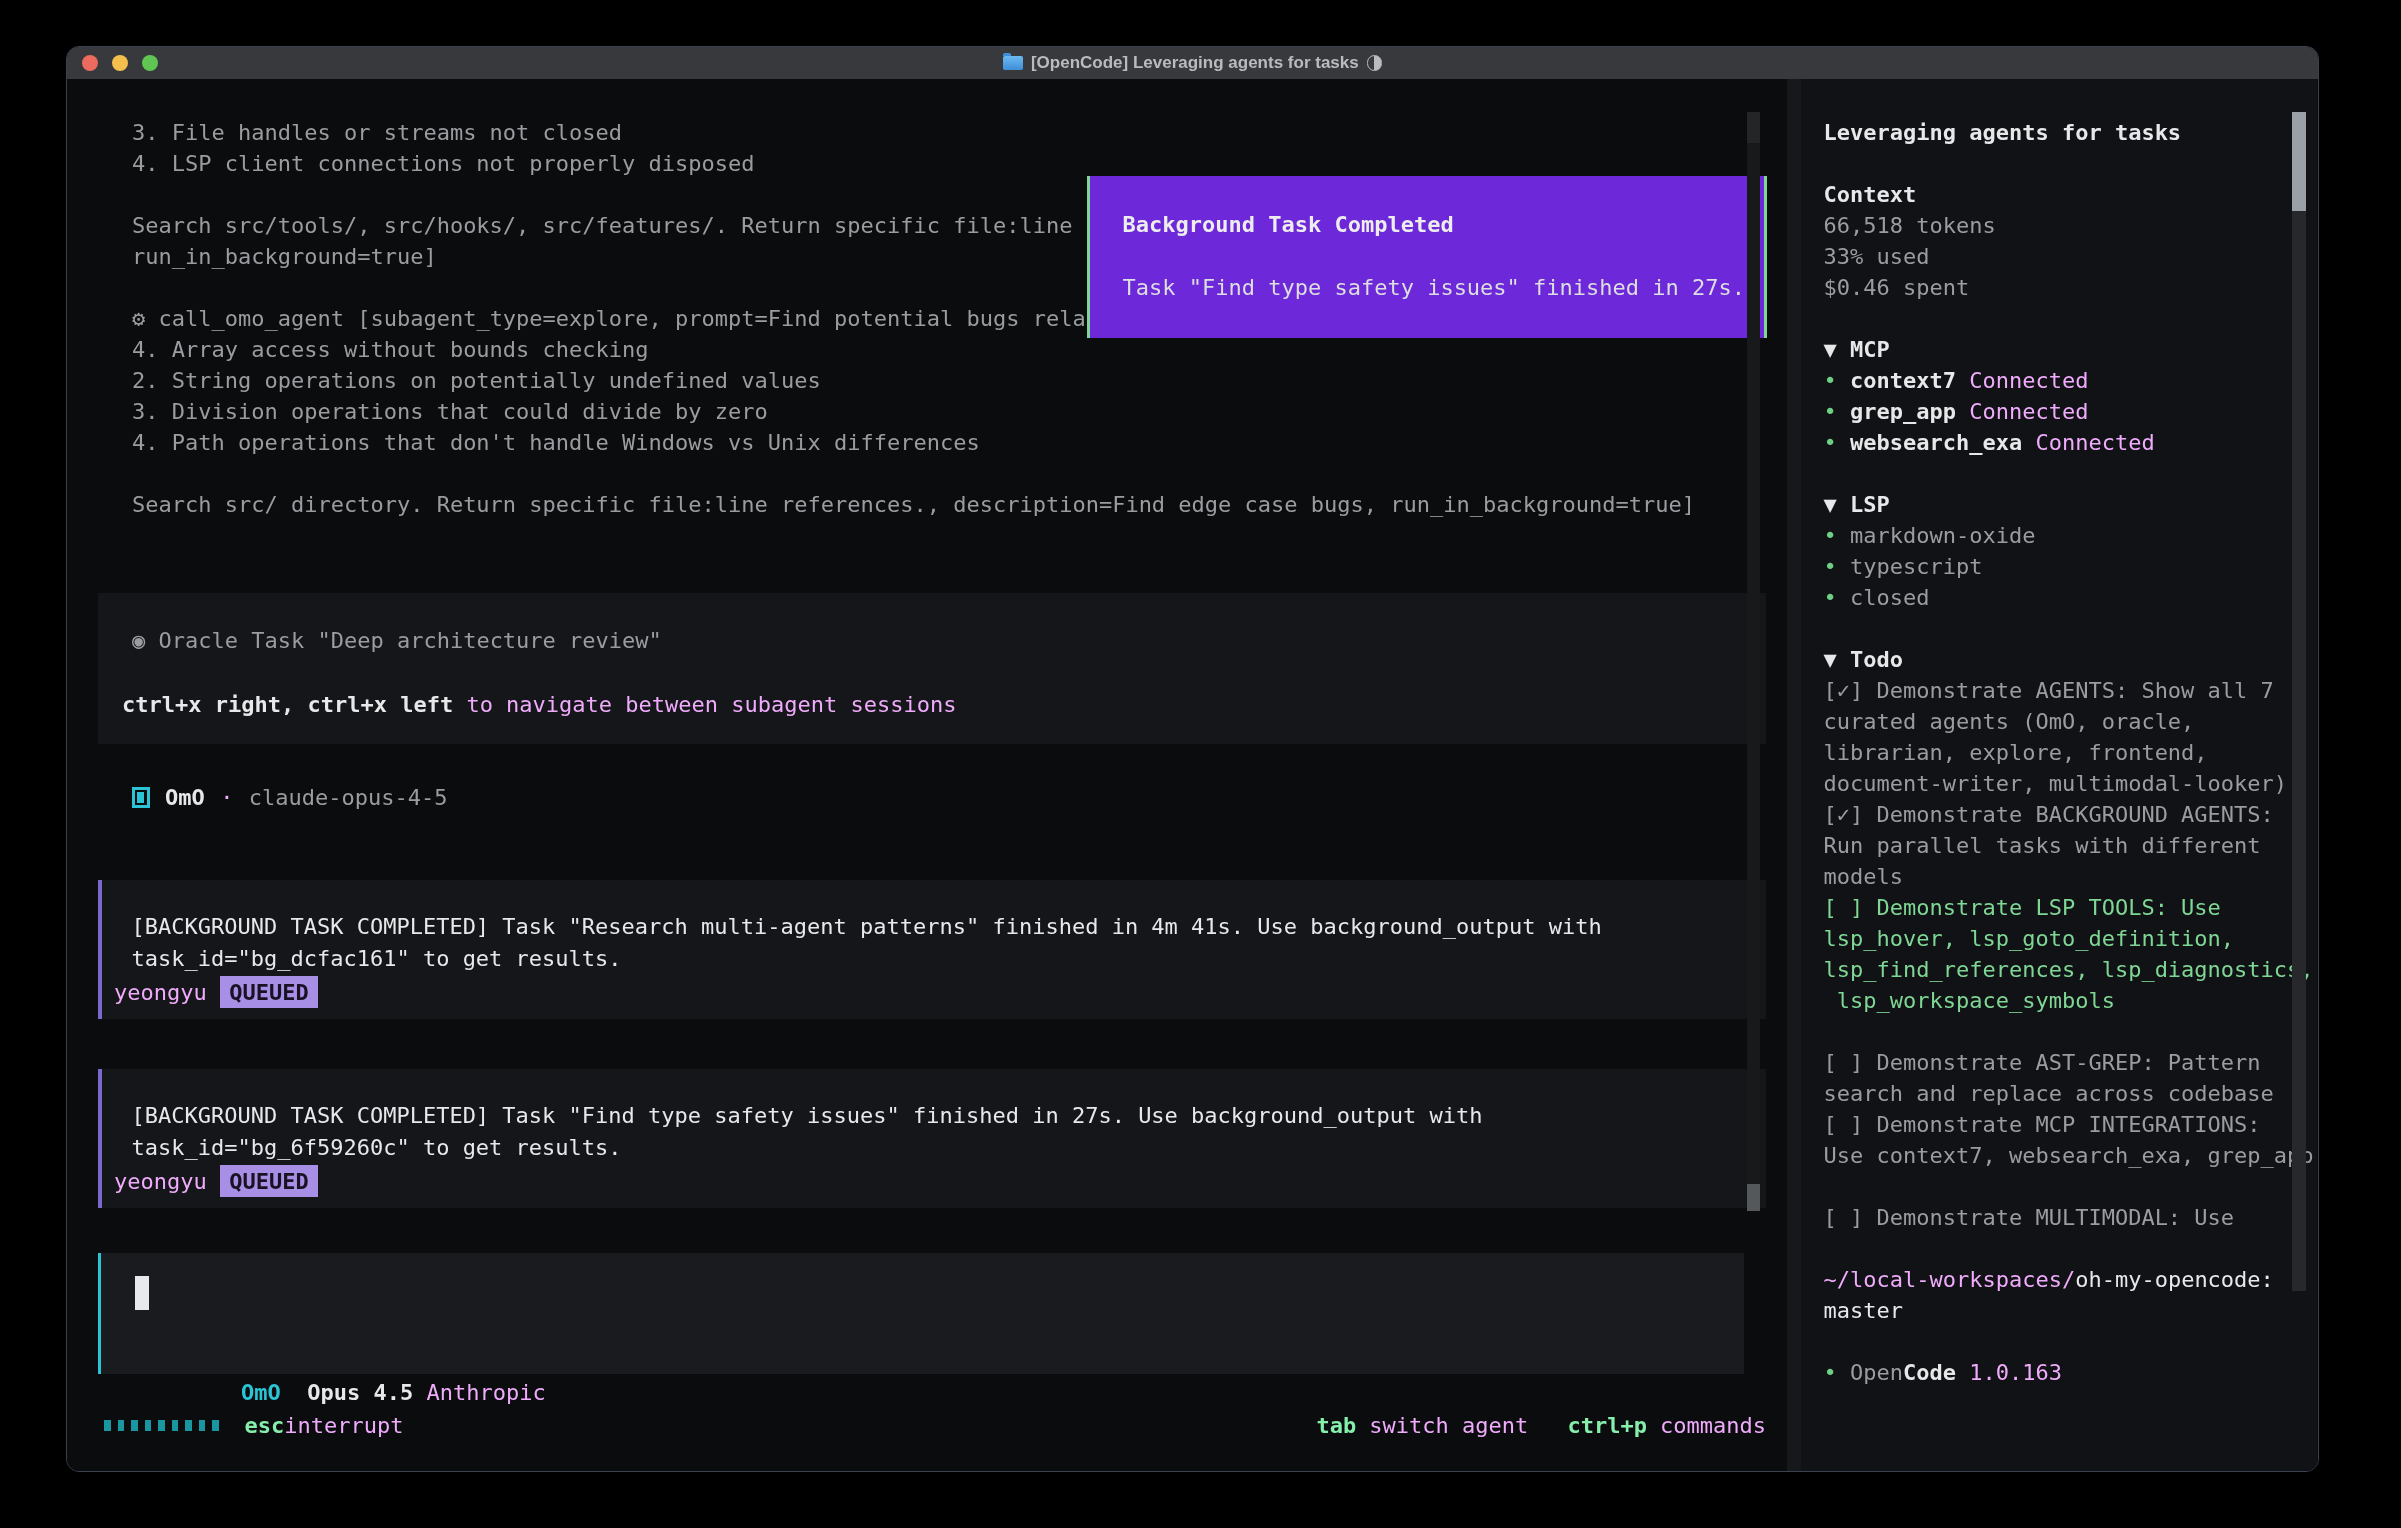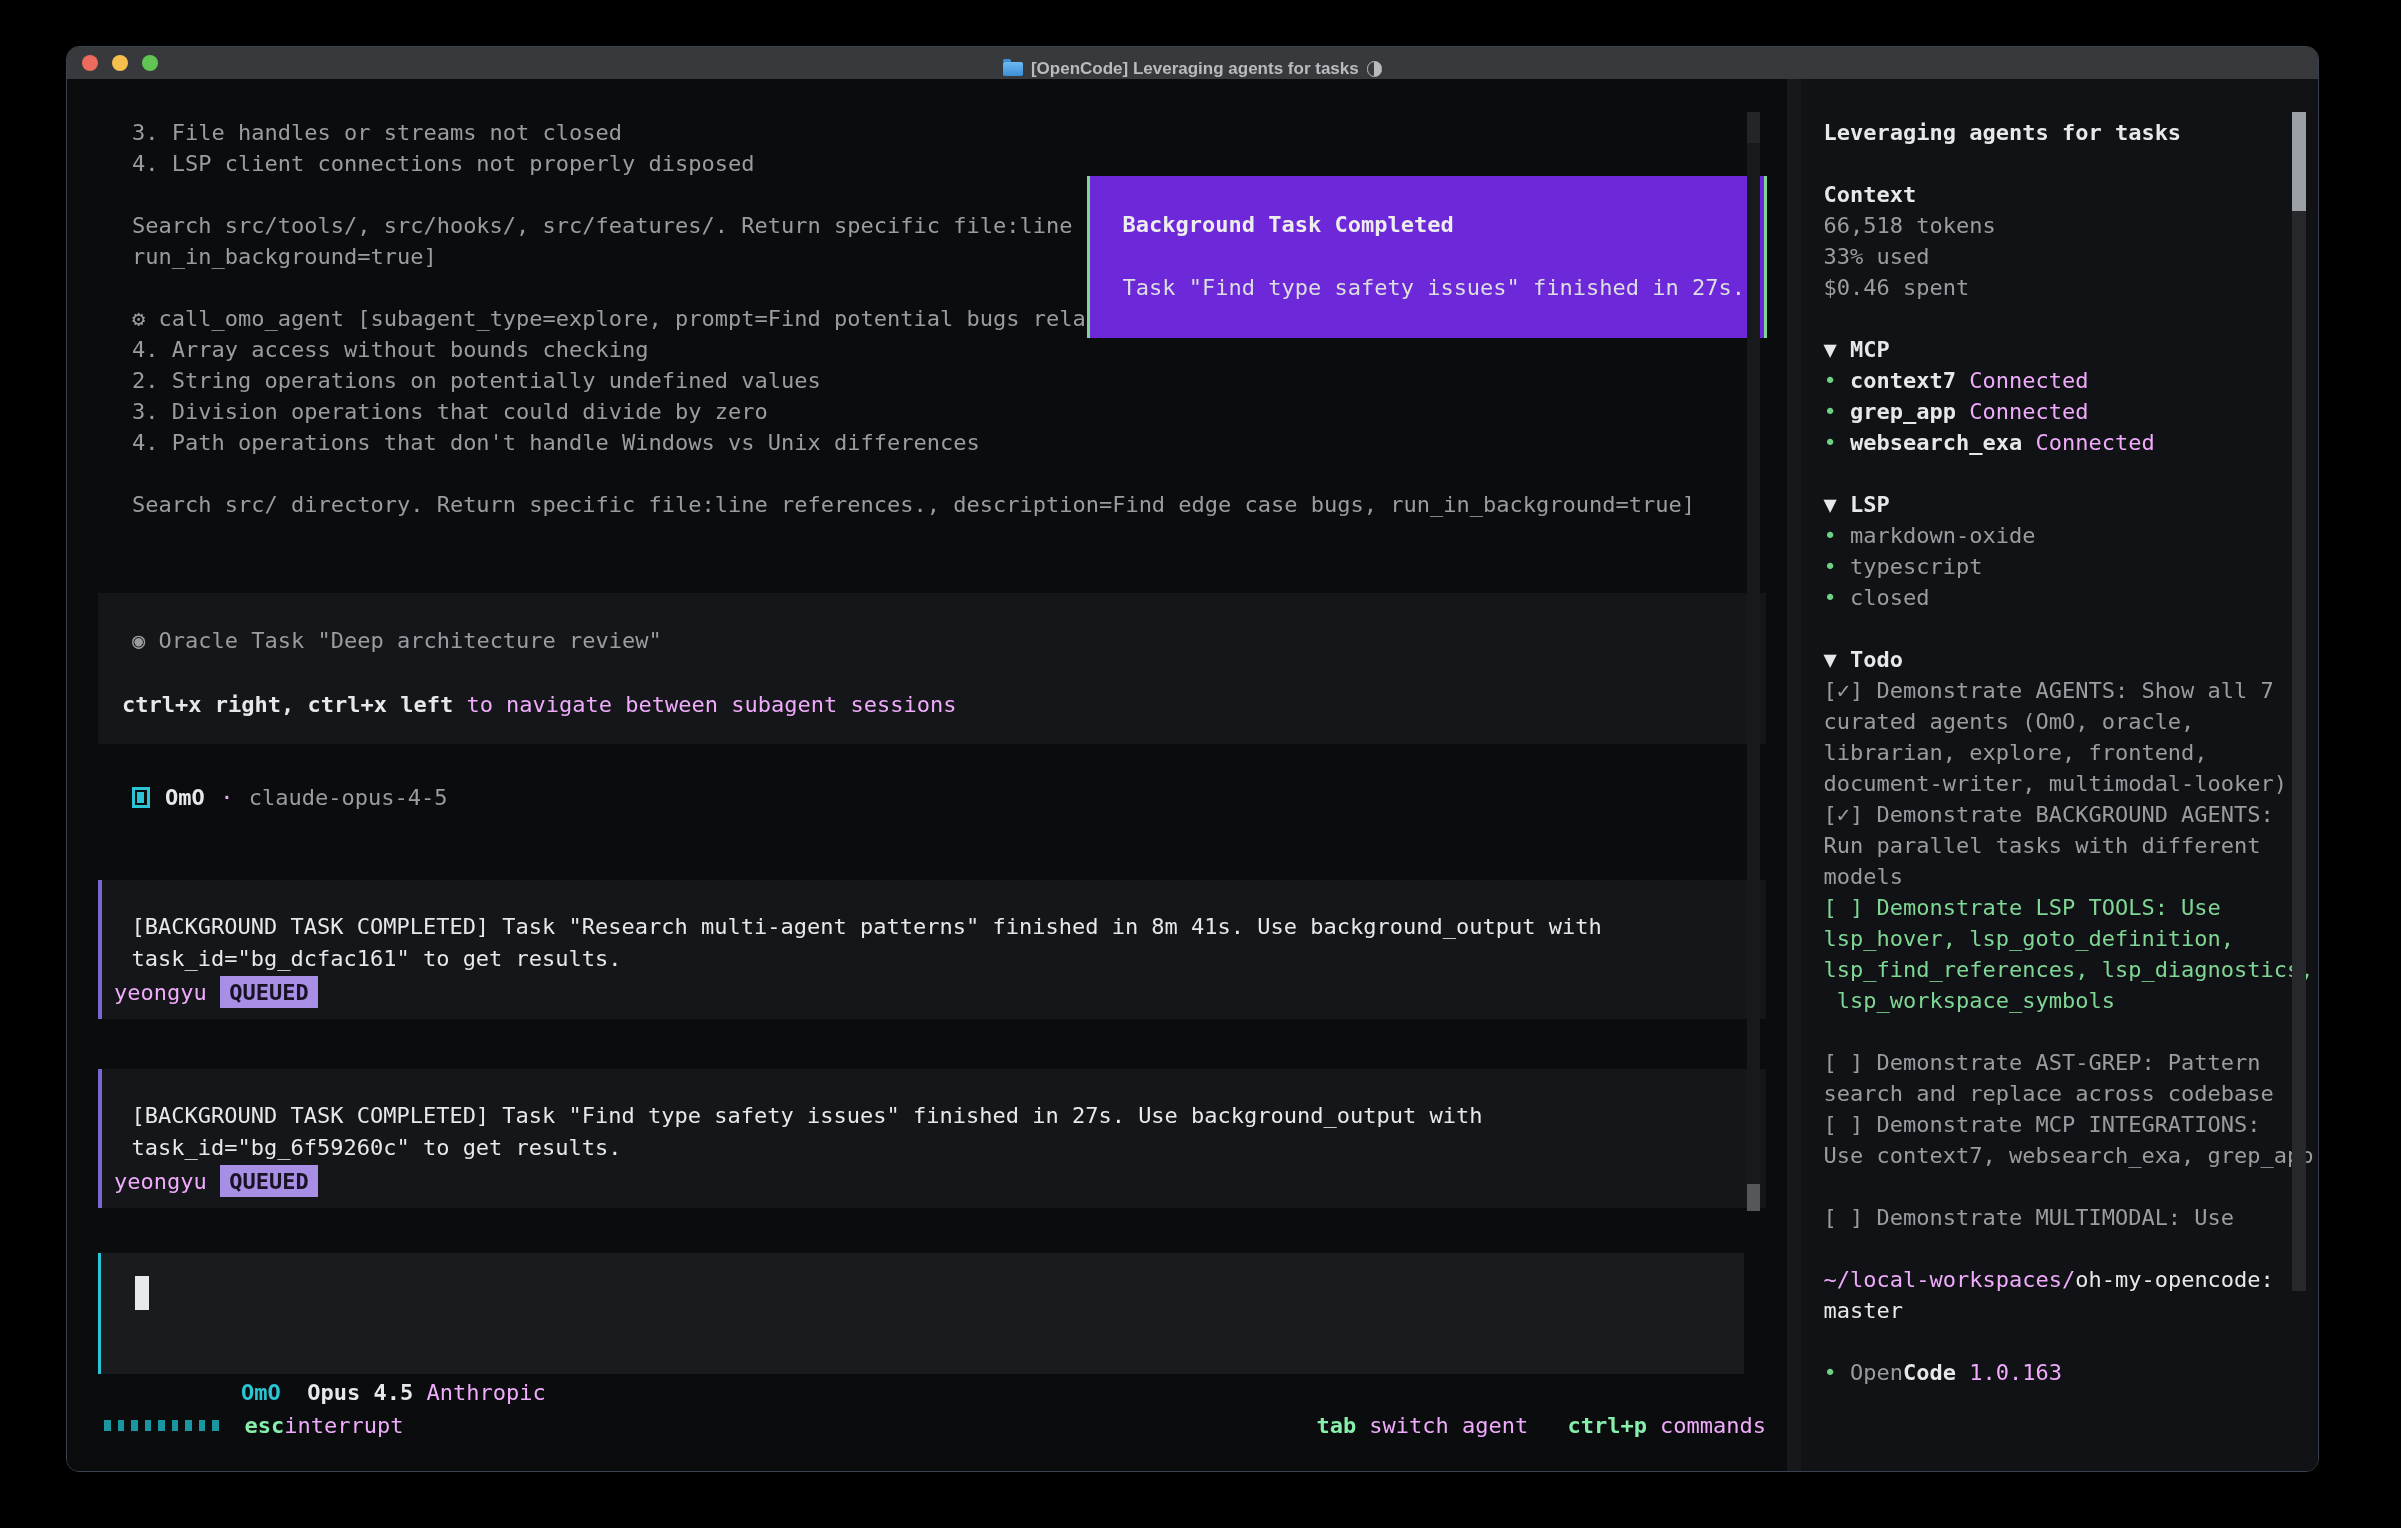--- a/index.html
+++ b/index.html
@@ -2,21 +2,21 @@
 <html style="font-size:9.5px"><head>
 <meta charset="utf-8">
 <style>
   html,body{margin:0;padding:0;}
   body{width:2401px;height:1528px;background:#000;position:relative;overflow:hidden;
        font-family:"DejaVu Sans Mono",monospace;}
   .window{position:absolute;left:66px;top:46px;width:2253px;height:1426px;
           background:#0b0c0e;border:1.2px solid #3a4250;border-radius:13px;
           box-sizing:border-box;overflow:hidden;}
   .titlebar{position:absolute;left:0;top:0;width:100%;height:32px;background:#38393d;
-            display:flex;align-items:flex-end;justify-content:center;
+            display:flex;align-items:center;justify-content:center;
             border-bottom:0.6px solid #222326;}
   .lights{position:absolute;left:15.4px;top:0;height:32px;display:flex;align-items:center;gap:14px;}
   .light{width:16px;height:16px;border-radius:50%;}
   .light.red{background:#ec6a5e;} .light.yellow{background:#f5bf4e;} .light.green{background:#61c554;}
   .titletext{display:flex;align-items:center;gap:8.3px;
              font-family:"Liberation Sans",sans-serif;font-weight:bold;font-size:17px;color:#b9bcbf;}
   .foldericon{display:inline-block;width:20px;height:14.8px;background:linear-gradient(#6cb9f2,#3e8ed8);
               border-radius:1.8px;position:relative;}
   .foldericon:before{content:"";position:absolute;left:0;top:-3px;width:8.3px;height:3.5px;
                      background:#3e8ed8;border-radius:1.8px 1.8px 0 0;}
@@ -126,21 +126,21 @@
     </div>
 
     <div class="agentline mono">
       <span class="omo-icon"><i></i></span>
       <span class="white bold">OmO</span>
       <span class="dim">·</span>
       <span class="gray">claude-opus-4-5</span>
     </div>
 
     <div class="box taskblock mono" style="top:801px;">
-      <div class="l1 white">[BACKGROUND TASK COMPLETED] Task "Research multi-agent patterns" finished in 8m 41s. Use background_output with</div>
+      <div class="l1 white">[BACKGROUND TASK COMPLETED] Task "Research multi-agent patterns" finished in 4m 41s. Use background_output with</div>
       <div class="l2 white">task_id="bg_dcfac161" to get results.</div>
       <div class="l3">
         <span class="dim">yeongyu</span>
         <span class="badge">QUEUED</span>
       </div>
     </div>
 
     <div class="box taskblock mono" style="top:990px;">
       <div class="l1 white">[BACKGROUND TASK COMPLETED] Task "Find type safety issues" finished in 27s. Use background_output with</div>
       <div class="l2 white">task_id="bg_6f59260c" to get results.</div>

